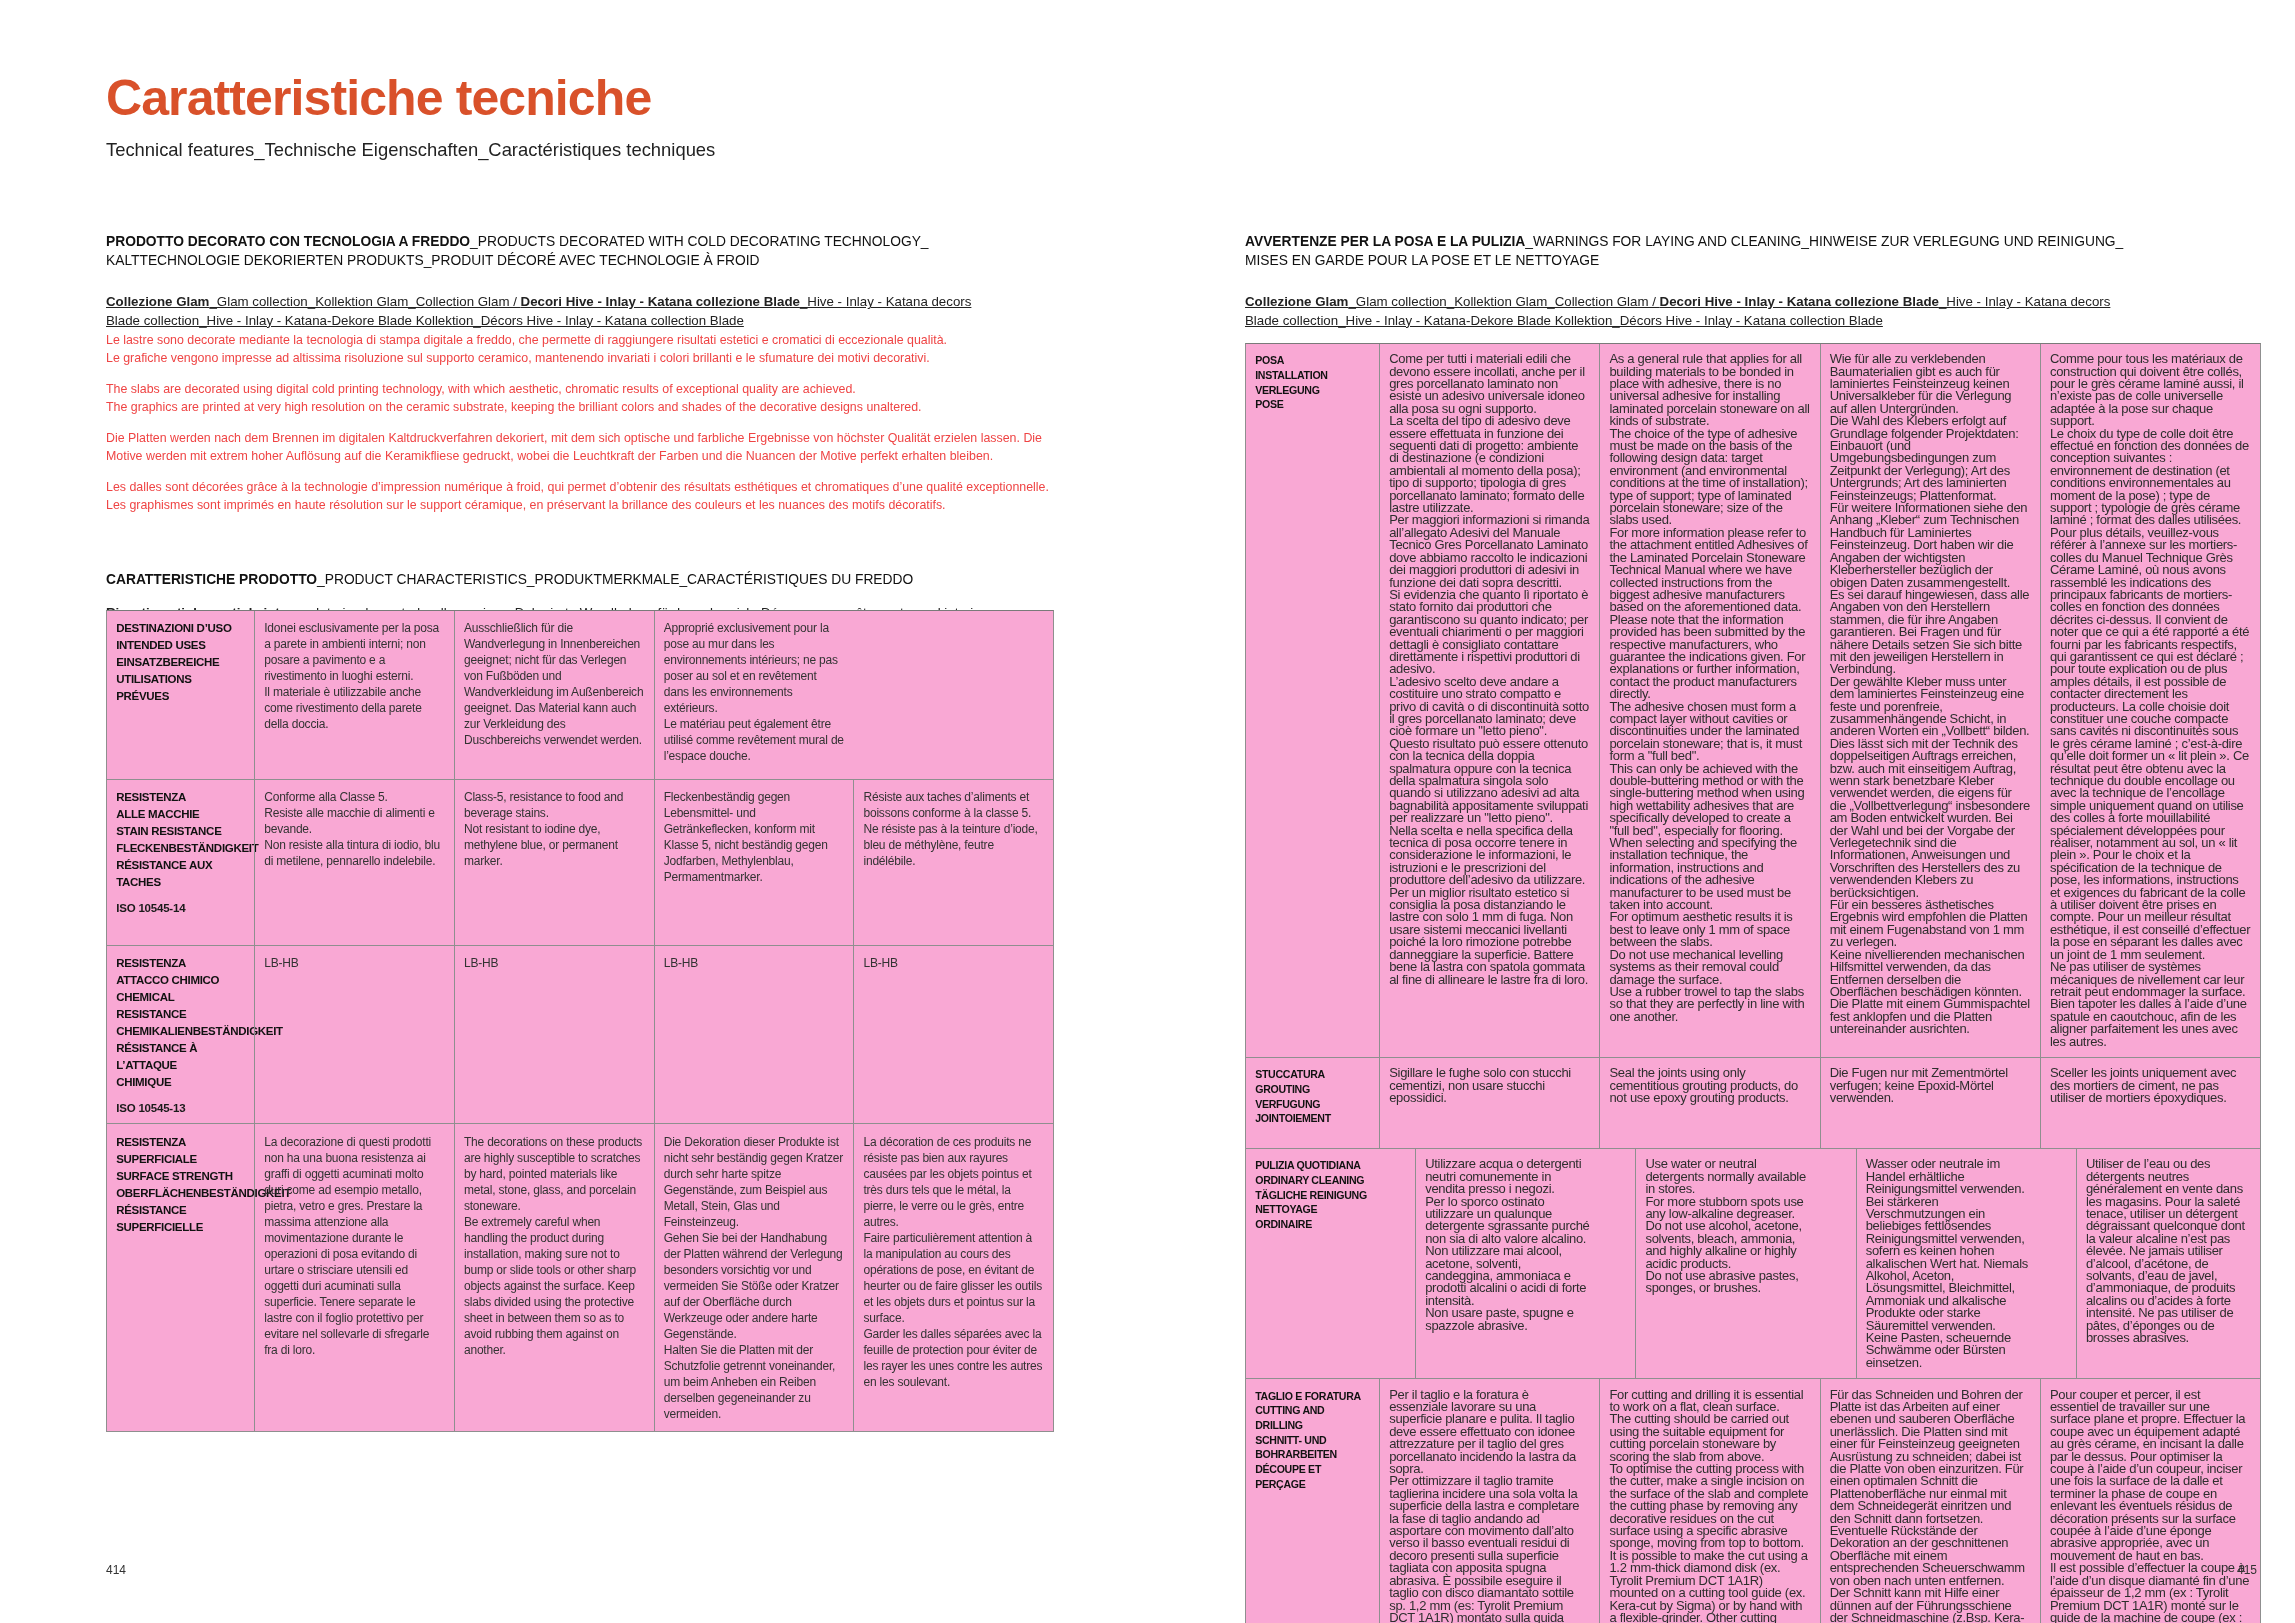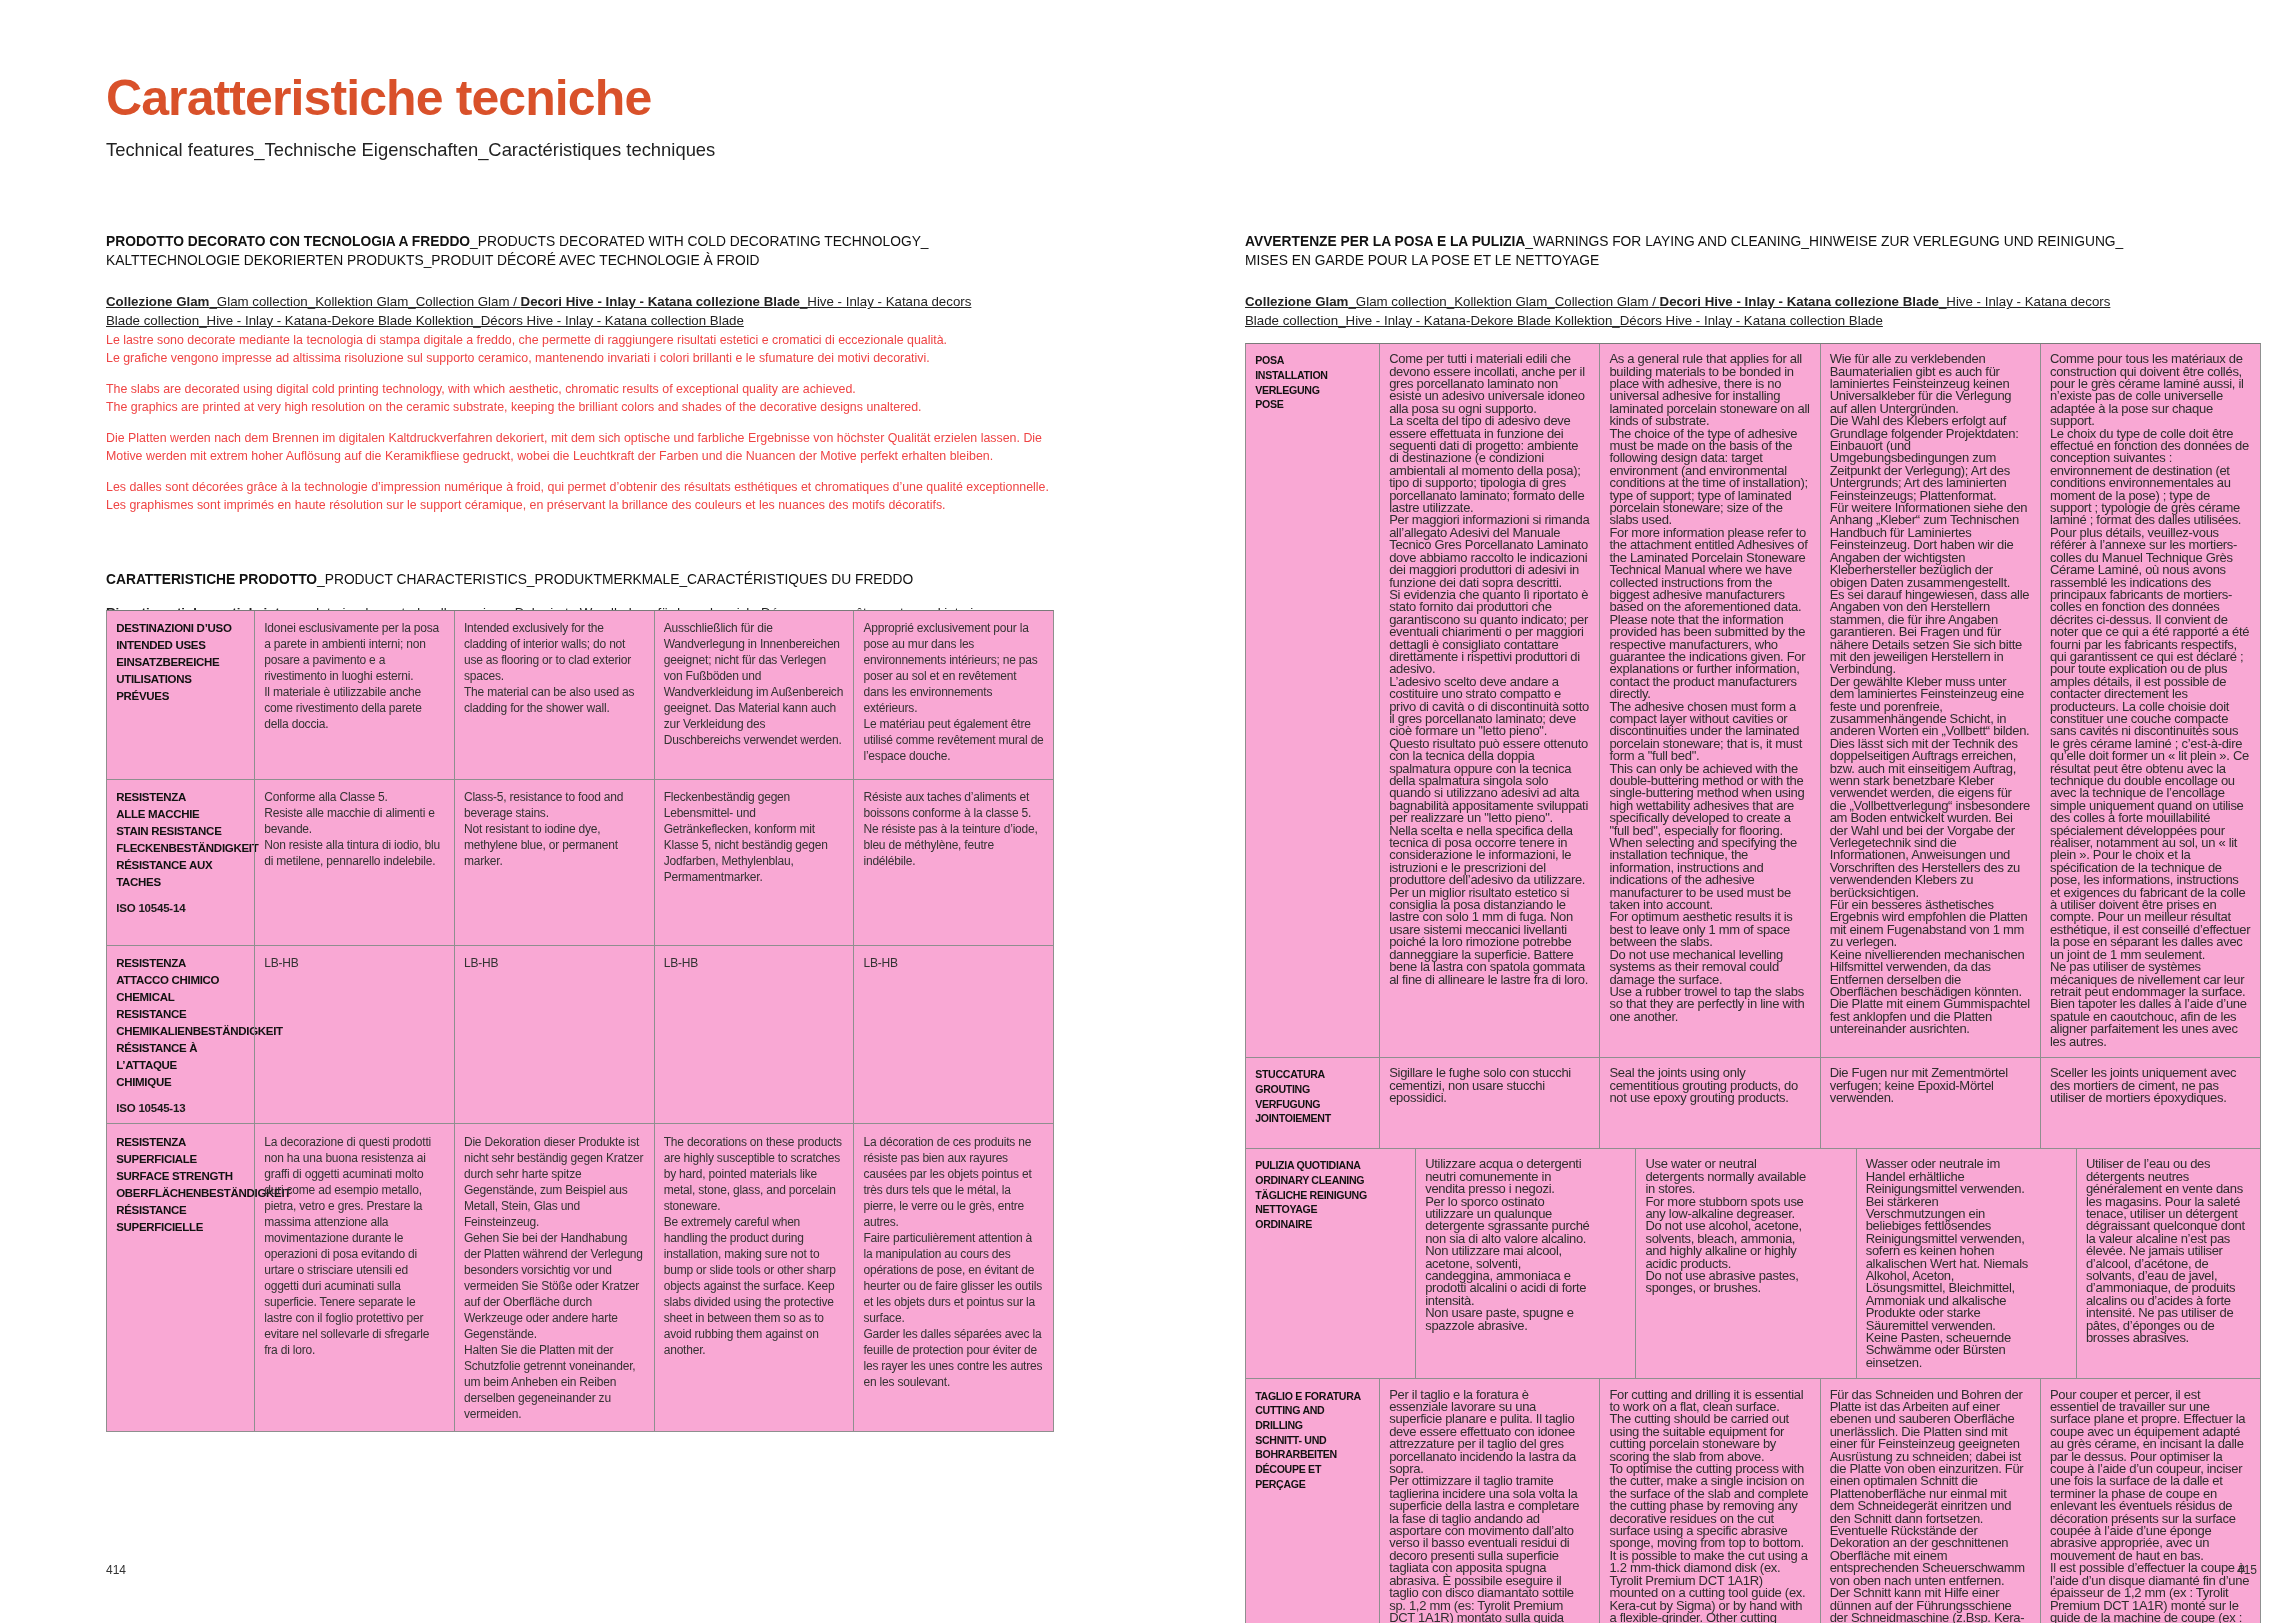--- a/index.html
+++ b/index.html
@@ -85,24 +85,20 @@
 INTENDED USES
 EINSATZBEREICHE
 UTILISATIONS
 PRÉVUES</div>
     </div>
     <div class="t-cell">
         <div class="cell-text pre">Idonei esclusivamente per la posa a parete in ambienti interni; non posare a pavimento e a rivestimento in luoghi esterni.
 Il materiale è utilizzabile anche come rivestimento della parete della doccia.</div>
       </div>
     <div class="t-cell">
-        <div class="cell-text pre">Intended exclusively for the cladding of interior walls; do not use as flooring or to clad exterior spaces.
-The material can be also used as cladding for the shower wall.</div>
-      </div>
-    <div class="t-cell">
         <div class="cell-text pre">Ausschließlich für die Wandverlegung in Innenbereichen geeignet; nicht für das Verlegen von Fußböden und Wandverkleidung im Außenbereich geeignet. Das Material kann auch zur Verkleidung des Duschbereichs verwendet werden.</div>
       </div>
     <div class="t-cell">
         <div class="cell-text pre">Approprié exclusivement pour la pose au mur dans les environnements intérieurs; ne pas poser au sol et en revêtement dans les environnements extérieurs.
 Le matériau peut également être utilisé comme revêtement mural de l’espace douche.</div>
       </div>
   </div>
 
   <div class="t-row" style="min-height:165px;">
     <div class="t-cell">
@@ -159,27 +155,27 @@
     <div class="t-cell">
       <div class="row-label pre">RESISTENZA SUPERFICIALE
 SURFACE STRENGTH
 OBERFLÄCHENBESTÄNDIGKEIT
 RÉSISTANCE SUPERFICIELLE</div>
     </div>
     <div class="t-cell">
         <div class="cell-text pre">La decorazione di questi prodotti non ha una buona resistenza ai graffi di oggetti acuminati molto duri come ad esempio metallo, pietra, vetro e gres. Prestare la massima attenzione alla movimentazione durante le operazioni di posa evitando di urtare o strisciare utensili ed oggetti duri acuminati sulla superficie. Tenere separate le lastre con il foglio protettivo per evitare nel sollevarle di sfregarle fra di loro.</div>
       </div>
     <div class="t-cell">
+        <div class="cell-text pre">The decorations on these products are highly susceptible to scratches by hard, pointed materials like metal, stone, glass, and porcelain stoneware.
+Be extremely careful when handling the product during installation, making sure not to bump or slide tools or other sharp objects against the surface. Keep slabs divided using the protective sheet in between them so as to avoid rubbing them against on another.</div>
+      </div>
+    <div class="t-cell">
         <div class="cell-text pre">Die Dekoration dieser Produkte ist nicht sehr beständig gegen Kratzer durch sehr harte spitze Gegenstände, zum Beispiel aus Metall, Stein, Glas und Feinsteinzeug.
 Gehen Sie bei der Handhabung der Platten während der Verlegung besonders vorsichtig vor und vermeiden Sie Stöße oder Kratzer auf der Oberfläche durch Werkzeuge oder andere harte Gegenstände.
 Halten Sie die Platten mit der Schutzfolie getrennt voneinander, um beim Anheben ein Reiben derselben gegeneinander zu vermeiden.</div>
-      </div>
-    <div class="t-cell">
-        <div class="cell-text pre">The decorations on these products are highly susceptible to scratches by hard, pointed materials like metal, stone, glass, and porcelain stoneware.
-Be extremely careful when handling the product during installation, making sure not to bump or slide tools or other sharp objects against the surface. Keep slabs divided using the protective sheet in between them so as to avoid rubbing them against on another.</div>
       </div>
     <div class="t-cell">
         <div class="cell-text pre">La décoration de ces produits ne résiste pas bien aux rayures causées par les objets pointus et très durs tels que le métal, la pierre, le verre ou le grès, entre autres.
 Faire particulièrement attention à la manipulation au cours des opérations de pose, en évitant de heurter ou de faire glisser les outils et les objets durs et pointus sur la surface.
 Garder les dalles séparées avec la feuille de protection pour éviter de les rayer les unes contre les autres en les soulevant.</div>
       </div>
   </div>
 </div>
 
 <div class="abs sec-head" style="left:1245px;top:213px;width:1014px;">

